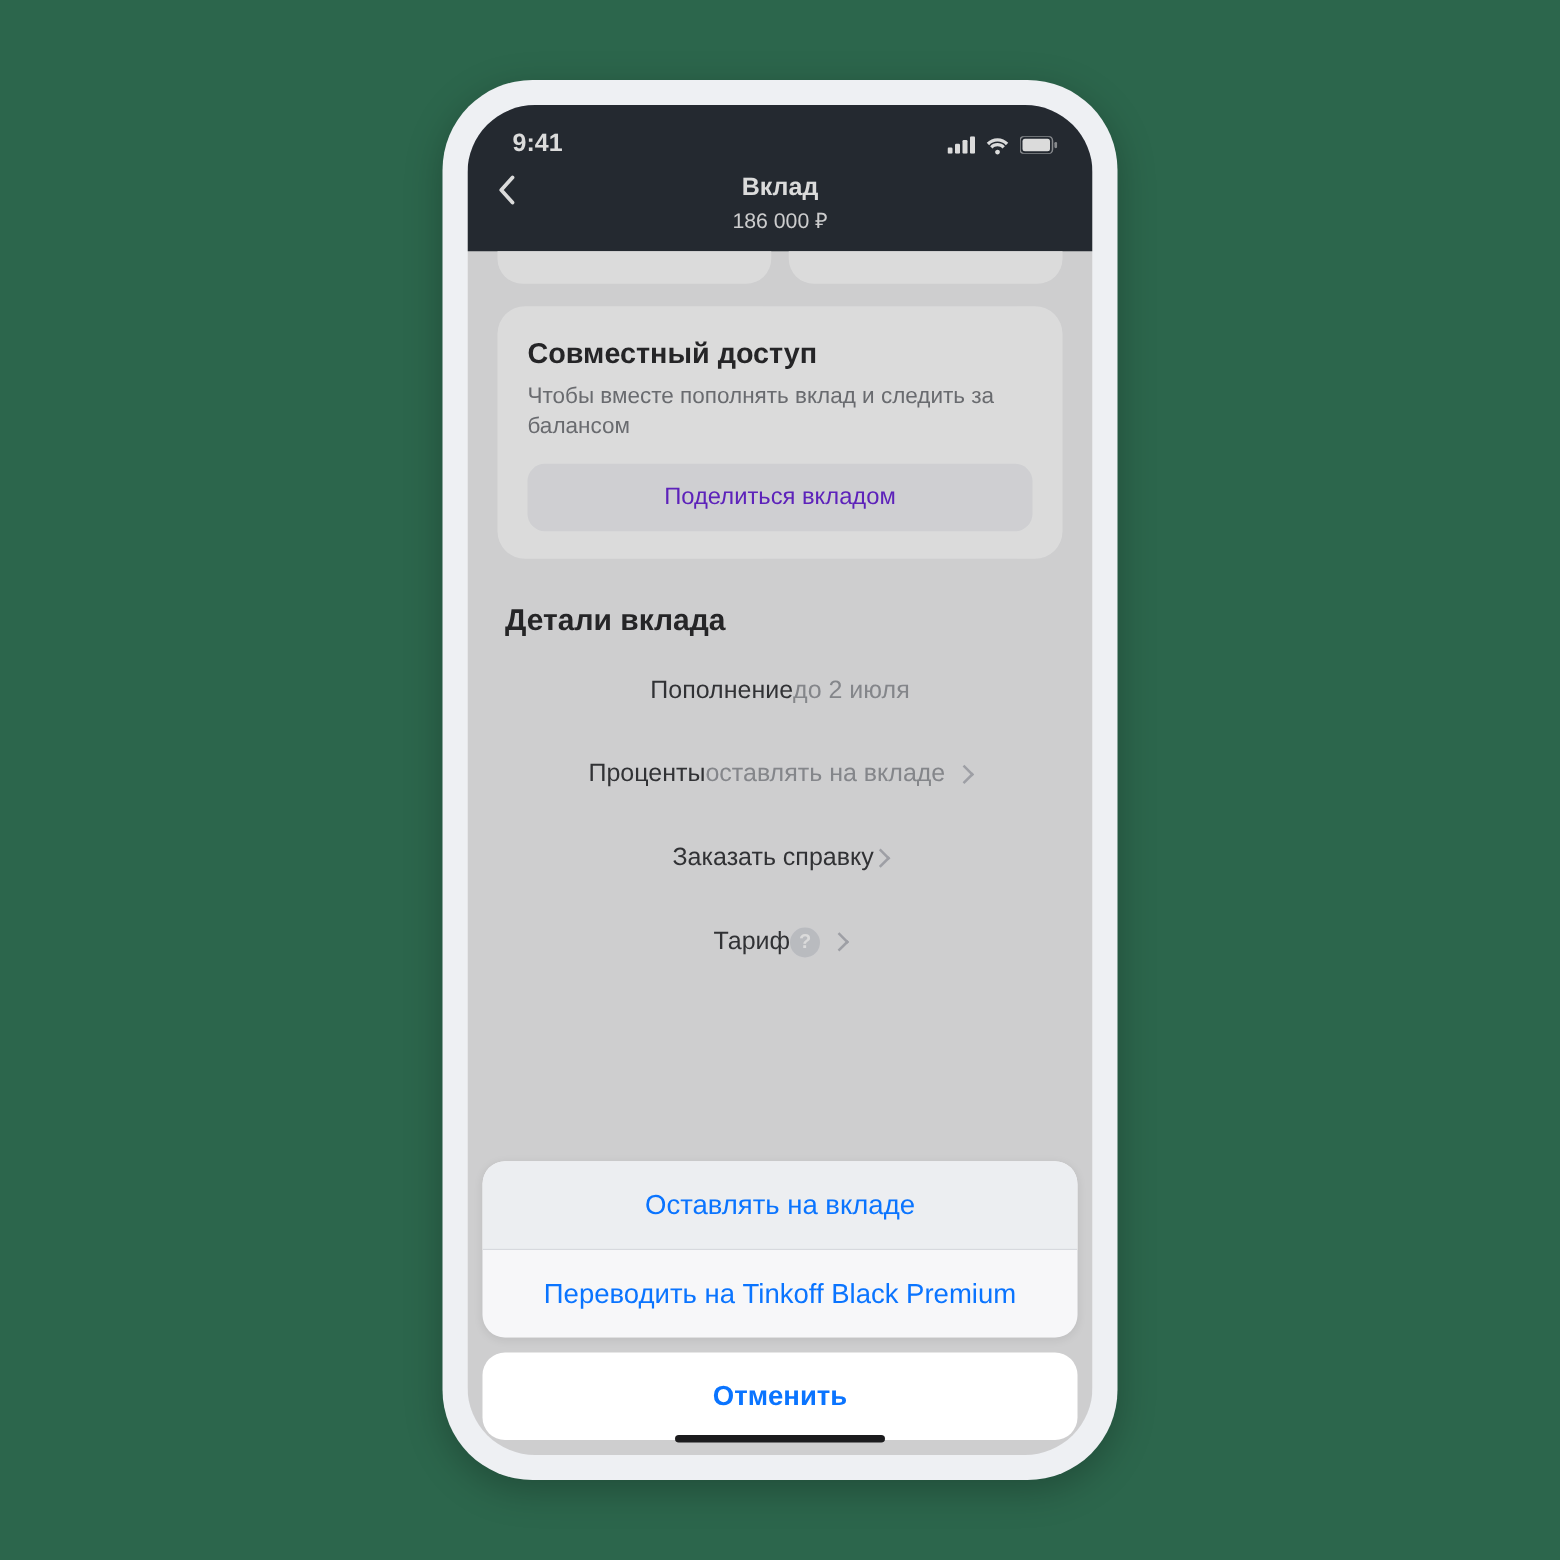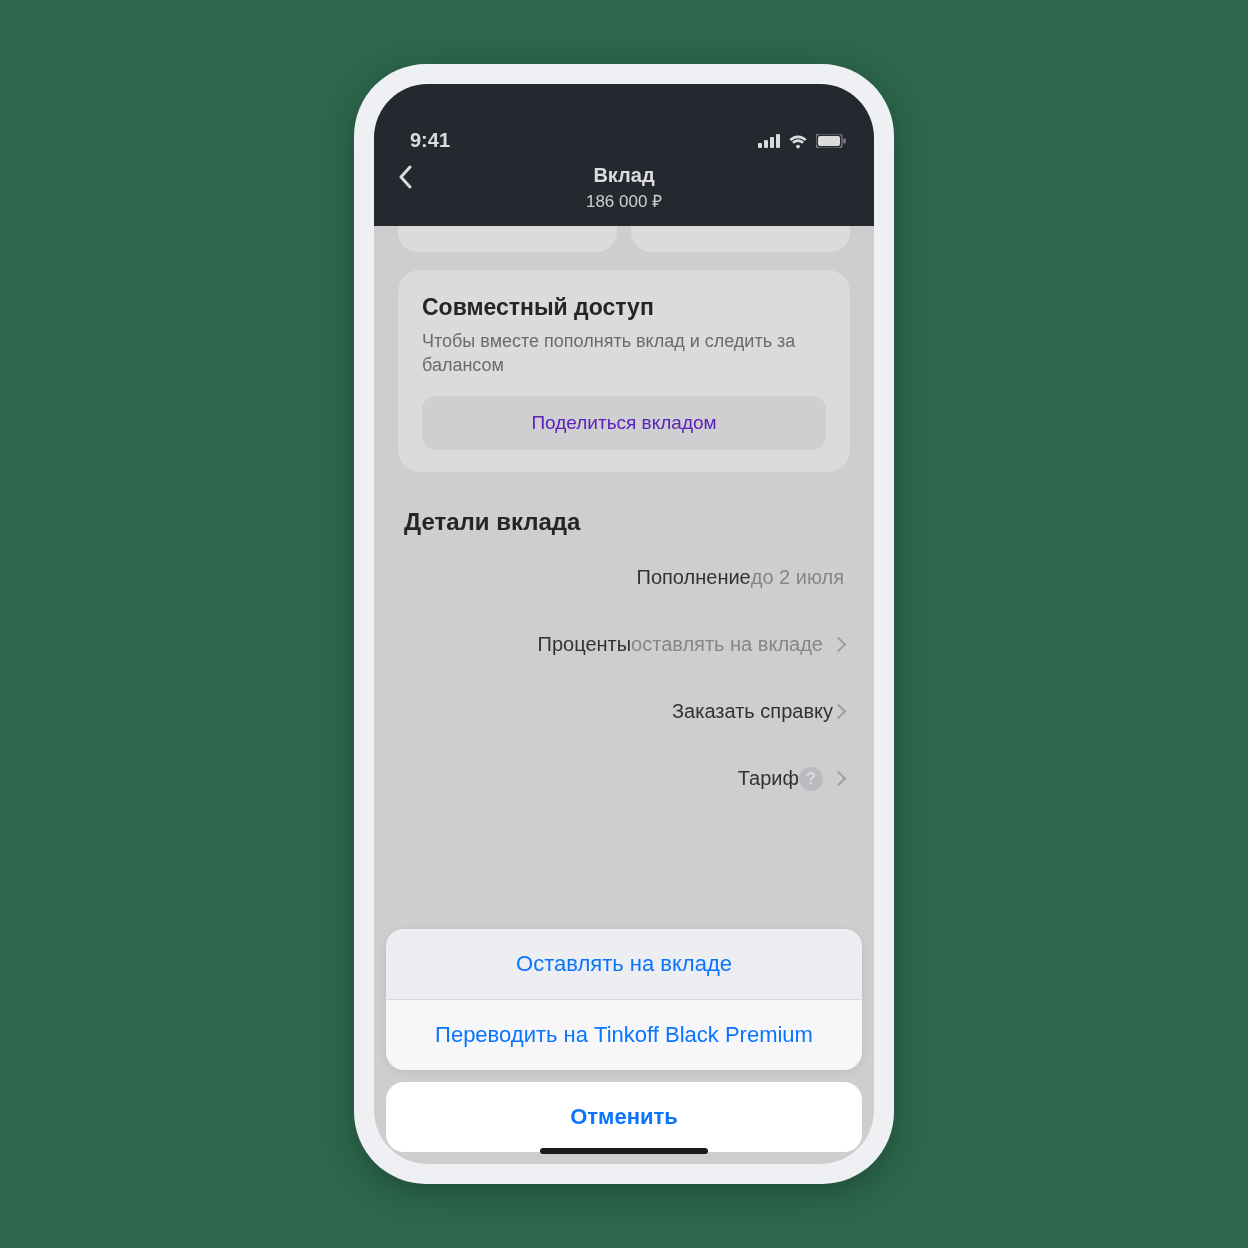--- a/index.html
+++ b/index.html
@@ -38,21 +38,21 @@
 
   
   .topbar {
     background: #2a3039;
     color:#fff;
     padding-top: 14px;
   }
   .status {
     display:flex; justify-content:space-between; align-items:center;
     padding: 6px 28px 2px 36px;
-    font-size: 20px; font-weight:600;margin-top:25px;
+    font-size: 20px; font-weight:600;
   }
   .status .right { display:flex; gap:7px; align-items:center; }
 
   .nav {
     position:relative;
     text-align:center;
     padding: 10px 0 14px 0;
   }
   .nav .back {
     position:absolute; left:14px; top:6px;
@@ -92,22 +92,22 @@
     color:#6d28d9;font-size:19px;font-weight:500;
     padding:16px 0;cursor:pointer;
   }
 
   .section-title{
     font-size:24px;font-weight:700;color:#2c2c2e;
     padding: 0 30px 8px 30px;
   }
 
   .row{
-    display:flex;align-items:center;justify-content:flex-end;
-    padding: 22px 30px;
+    display:flex;align-items:center;justify-content:center;
+    padding: 22px 46px;
     font-size:20px;
   }
   .row .label{color:#3a3b3e;}
   .row .val  {color:#9a9ca1; display:flex; align-items:center; gap:10px;}
   .chevron{
     display:inline-block;width:11px;height:11px;
     border-right:2.5px solid #b8bac0;border-bottom:2.5px solid #b8bac0;
     transform:rotate(-45deg);
   }
   .qmark{

